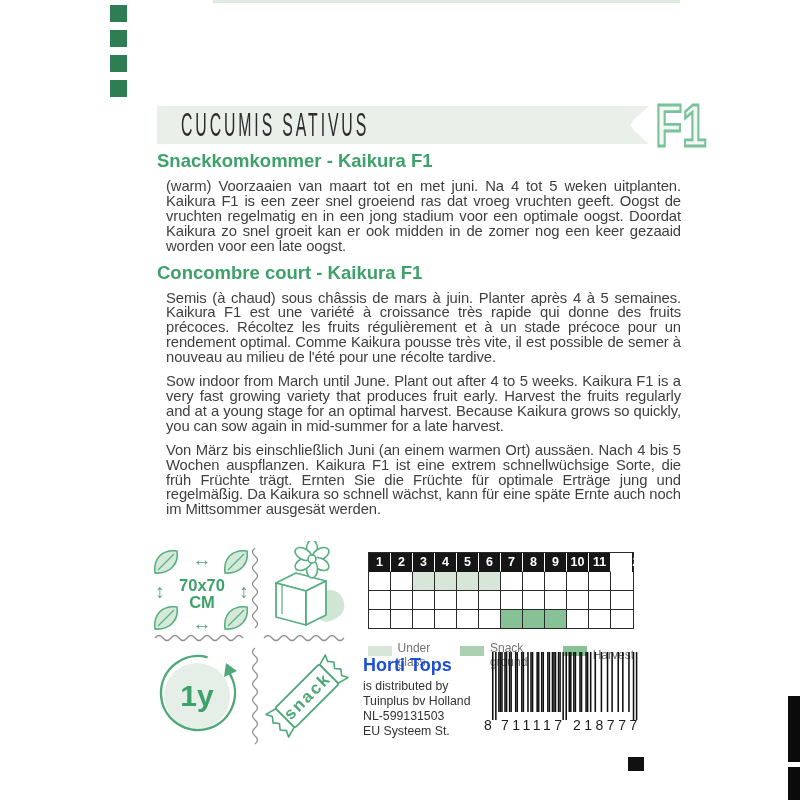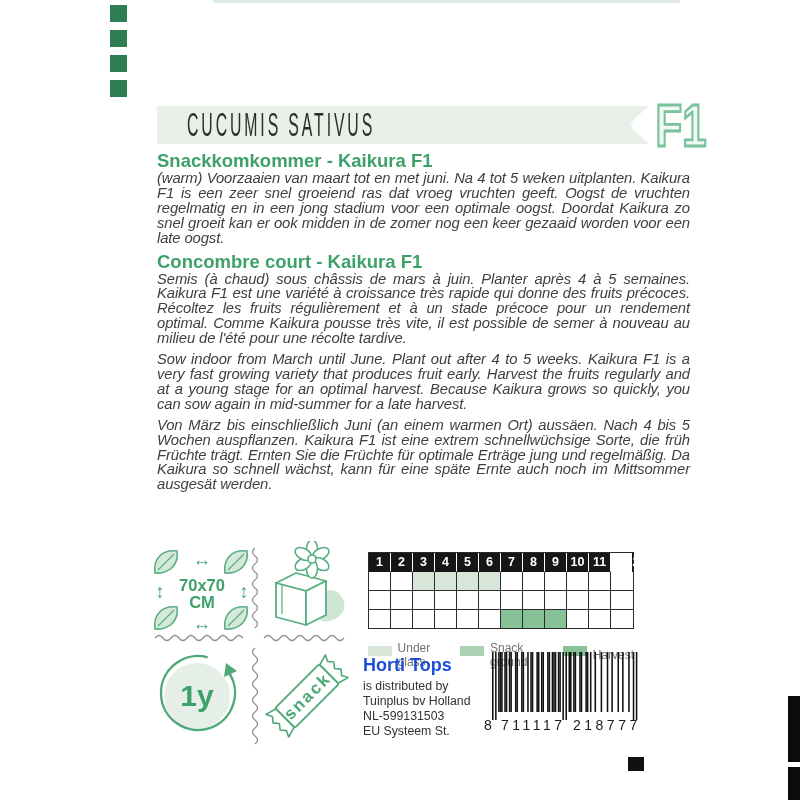--- a/index.html
+++ b/index.html
@@ -4,30 +4,30 @@
 <style>
   html,body{margin:0;padding:0;background:#fff;}
   .page{position:relative;width:800px;height:800px;background:#ffffff;overflow:hidden;
         font-family:"Liberation Sans",sans-serif;}
   
   .top-strip{position:absolute;left:213px;top:0;width:467px;height:3px;background:#dfeae1;}
   .reg-mark{position:absolute;left:110px;width:17px;height:17px;background:#2f7d52;}
   .edge-bar{position:absolute;left:788px;width:12px;background:#0b0b0b;}
   
   .banner{position:absolute;left:157px;top:106px;width:492px;height:38px;background:#e9efe9;
-          display:flex;align-items:center;padding-left:30px;box-sizing:border-box;
+          display:flex;align-items:center;padding-left:24px;box-sizing:border-box;
           clip-path:polygon(0 0,100% 0,97% 35%,96.2% 50%,97% 65%,100% 100%,0 100%);}
   .banner span{display:inline-block;font-size:22px;font-weight:500;color:#2d2d2d;
           letter-spacing:4px;transform:scale(0.72,1.5);transform-origin:left center;white-space:nowrap;}
   .f1-badge{position:absolute;left:652px;top:90px;}
   
   .sections{position:absolute;left:157px;top:151px;width:533px;}
   .section{margin:0 0 6px 0;}
   .section h2{margin:0 0 1px 0;font-size:18.5px;line-height:19px;font-weight:bold;color:#3ea169;}
-  .section p{margin:0;font-size:14.8px;line-height:14.9px;color:#3f3f3f;text-align:justify;letter-spacing:-0.1px;font-style:italic;}
+  .section p{margin:9px;font-size:14.8px;line-height:14.9px;color:#3f3f3f;text-align:justify;letter-spacing:-0.1px;}
   
   .abs{position:absolute;}
   svg text{font-family:"Liberation Sans",sans-serif;}
   
   .calendar{position:absolute;left:368px;top:552px;border:1px solid #2b2b2b;background:#fff;}
   .cal-row{display:grid;grid-template-columns:repeat(12,22px);}
   .cal-cell{height:18px;border-right:1px solid #2b2b2b;border-bottom:1px solid #2b2b2b;
             display:flex;align-items:center;justify-content:center;}
   .cal-cell:nth-child(12n){border-right:none;}
   .cal-row:last-child .cal-cell{border-bottom:none;}

